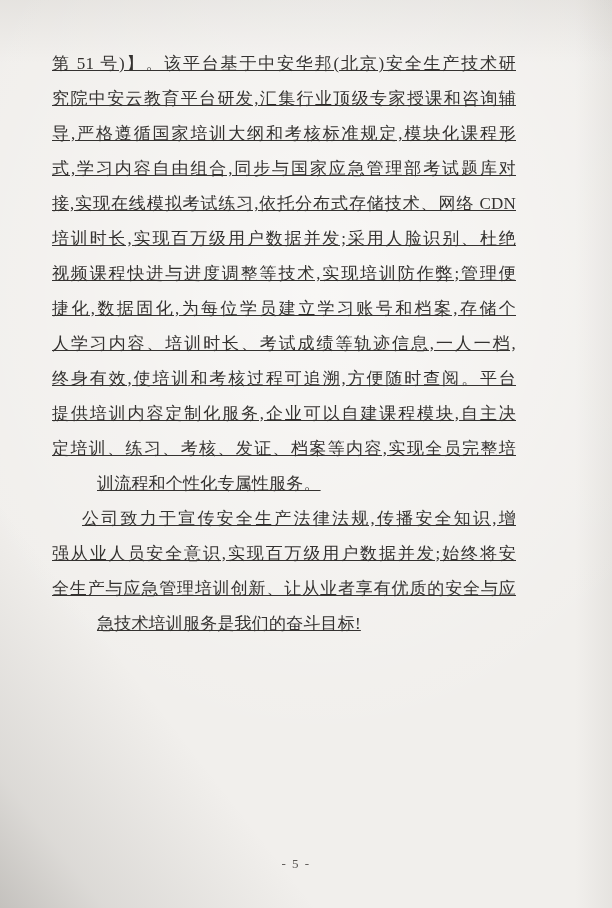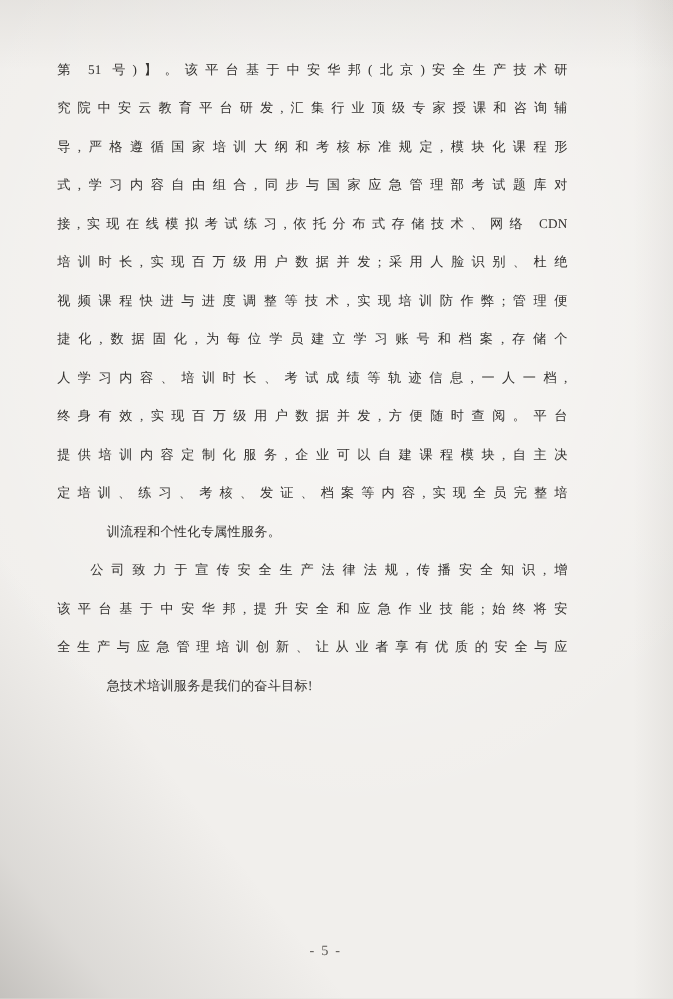--- a/index.html
+++ b/index.html
@@ -22,23 +22,24 @@
       linear-gradient(52deg, rgba(92,88,82,0.30) 0%, rgba(92,88,82,0.14) 8%, rgba(92,88,82,0) 24%),
       linear-gradient(to bottom, rgba(128,123,116,0.10), rgba(128,123,116,0) 7%),
       linear-gradient(to left, rgba(128,123,116,0.10), rgba(128,123,116,0) 6%);
   }
   .body-text {
     position: absolute;
     left: 52px;
     top: 46px;
     width: 464px;
     font-family: "Liberation Serif", "DejaVu Serif", serif;
-    font-size: 12px;
+    font-size: 17px;
     line-height: 35px;
     color: #343230;
+    text-decoration: underline;
   }
   .line {
     box-sizing: border-box;
     width: 464px;
     height: 35px;
     white-space: nowrap;
     text-align: justify;
     text-align-last: justify;
     letter-spacing: 0.2px;
   }
@@ -69,23 +70,23 @@
   <div class="body-text">
       <div class="line">第 51 号)】。该平台基于中安华邦(北京)安全生产技术研</div>
       <div class="line">究院中安云教育平台研发,汇集行业顶级专家授课和咨询辅</div>
       <div class="line">导,严格遵循国家培训大纲和考核标准规定,模块化课程形</div>
       <div class="line">式,学习内容自由组合,同步与国家应急管理部考试题库对</div>
       <div class="line">接,实现在线模拟考试练习,依托分布式存储技术、网络 CDN</div>
       <div class="line">培训时长,实现百万级用户数据并发;采用人脸识别、杜绝</div>
       <div class="line">视频课程快进与进度调整等技术,实现培训防作弊;管理便</div>
       <div class="line">捷化,数据固化,为每位学员建立学习账号和档案,存储个</div>
       <div class="line">人学习内容、培训时长、考试成绩等轨迹信息,一人一档,</div>
-      <div class="line">终身有效,实现百万级用户数据并发,方便随时查阅。平台</div>
+      <div class="line">终身有效,使培训和考核过程可追溯,方便随时查阅。平台</div>
       <div class="line">提供培训内容定制化服务,企业可以自建课程模块,自主决</div>
       <div class="line">定培训、练习、考核、发证、档案等内容,实现全员完整培</div>
       <div class="line last">训流程和个性化专属性服务。</div>
       <div class="line indent">公司致力于宣传安全生产法律法规,传播安全知识,增</div>
-      <div class="line">该平台基于中安华邦,提升安全和应急作业技能;始终将安</div>
+      <div class="line">强从业人员安全意识,实现百万级用户数据并发;始终将安</div>
       <div class="line">全生产与应急管理培训创新、让从业者享有优质的安全与应</div>
       <div class="line last">急技术培训服务是我们的奋斗目标!</div>
     </div>
   <div class="page-number">- 5 -</div>
 </div>
 
 </body></html>

